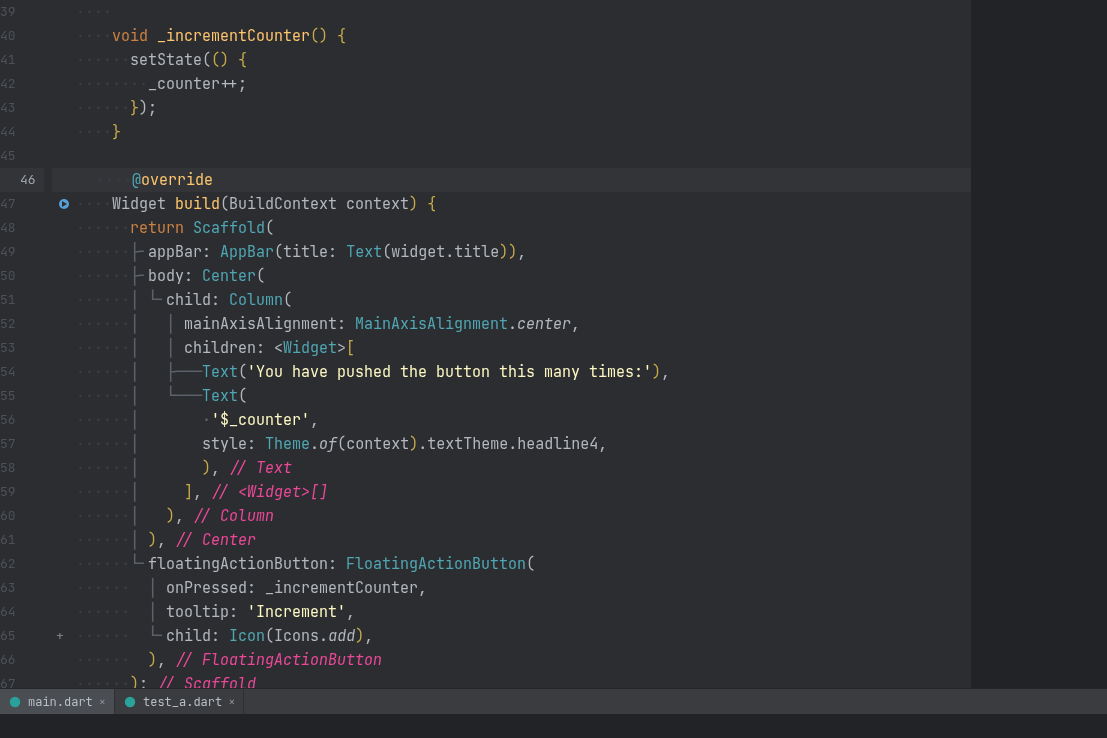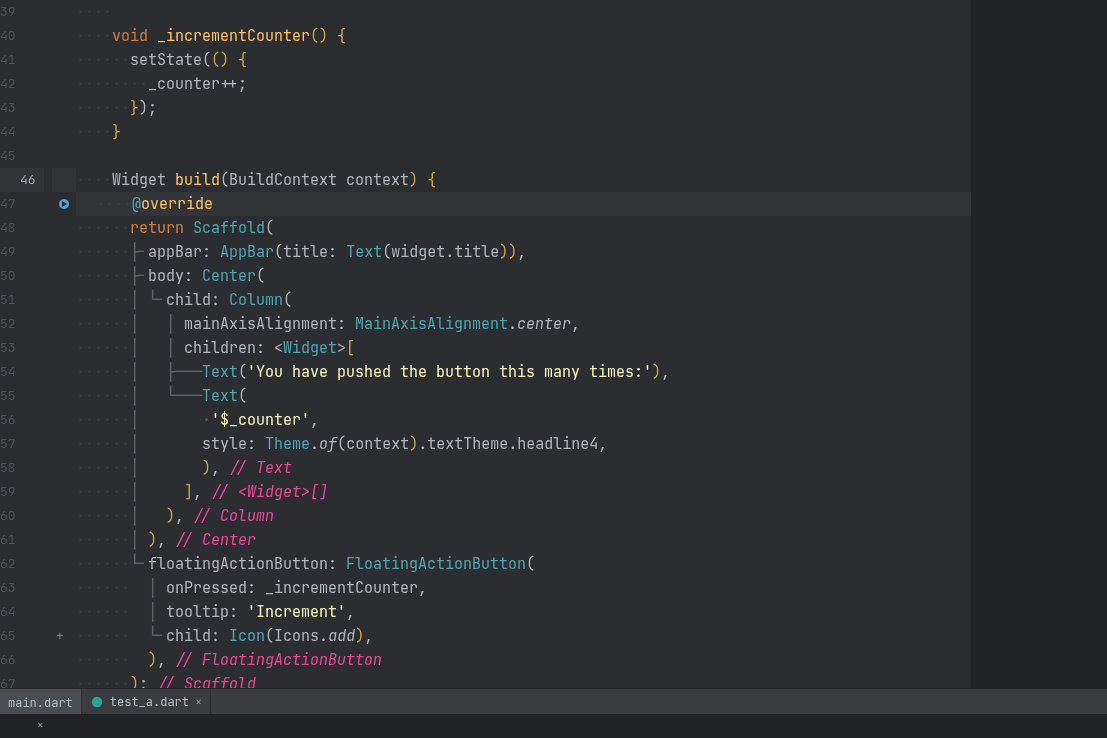--- a/index.html
+++ b/index.html
@@ -66,21 +66,21 @@
 .tab {
   display: flex; align-items: center;
   height: 100%;
   padding: 0 8px;
   gap: 6px;
   font-size: 12px;
   color: #b9bfc8;
   cursor: pointer;
   border-right: 1px solid #2d2f31;
 }
-.tab.active { background: #4a4d51; flex-direction: column; }
+.tab.active { background: #4a4d51; }
 .tab-icon { width: 14px; height: 14px; }
 .tab-close { color: #8e9299; font-size: 12px; }
 .below { height: 24px; background: #212326; }
 </style>
 </head>
 <body>
 
 <div class="editor">
   <div class="gutter" id="gutter">
       <div style="height: 0px;"></div>
@@ -227,25 +227,25 @@
       </div>
       <div class="line">
         <div class="code"><span class="indent">······</span><span class="yellow-brace">}</span><span class="punc">);</span></div>
       </div>
       <div class="line">
         <div class="code"><span class="indent">····</span><span class="yellow-brace">}</span></div>
       </div>
       <div class="line">
         <div class="code"><span class="indent">  </span></div>
       </div>
-      <div class="line">
-        <div class="code"><span class="indent">····</span><span class="cls">Widget </span><span class="func">build</span><span class="punc">(</span><span class="cls">BuildContext</span><span class="punc"> context</span><span class="yellow-brace">)</span><span class="punc"> </span><span class="yellow-brace">{</span></div>
-      </div>
       <div class="line active">
         <div class="code"><span class="indent">····</span><span class="named">@</span><span class="func">override</span></div>
+      </div>
+      <div class="line">
+        <div class="code"><span class="indent">····</span><span class="cls">Widget </span><span class="func">build</span><span class="punc">(</span><span class="cls">BuildContext</span><span class="punc"> context</span><span class="yellow-brace">)</span><span class="punc"> </span><span class="yellow-brace">{</span></div>
       </div>
       <div class="line">
         <div class="code"><span class="indent">······</span><span class="kw">return</span><span class="punc"> </span><span class="named">Scaffold</span><span class="punc">(</span></div>
       </div>
       <div class="line">
         <div class="code"><span class="indent">······</span><span class="tree">├╴</span><span class="cls">appBar</span><span class="punc">: </span><span class="named">AppBar</span><span class="punc">(</span><span class="cls">title</span><span class="punc">: </span><span class="named">Text</span><span class="punc">(</span><span class="cls">widget</span><span class="punc">.</span><span class="cls">title</span><span class="yellow-brace">))</span><span class="punc">,</span></div>
       </div>
       <div class="line">
         <div class="code"><span class="indent">······</span><span class="tree">├╴</span><span class="cls">body</span><span class="punc">: </span><span class="named">Center</span><span class="punc">(</span></div>
       </div>

